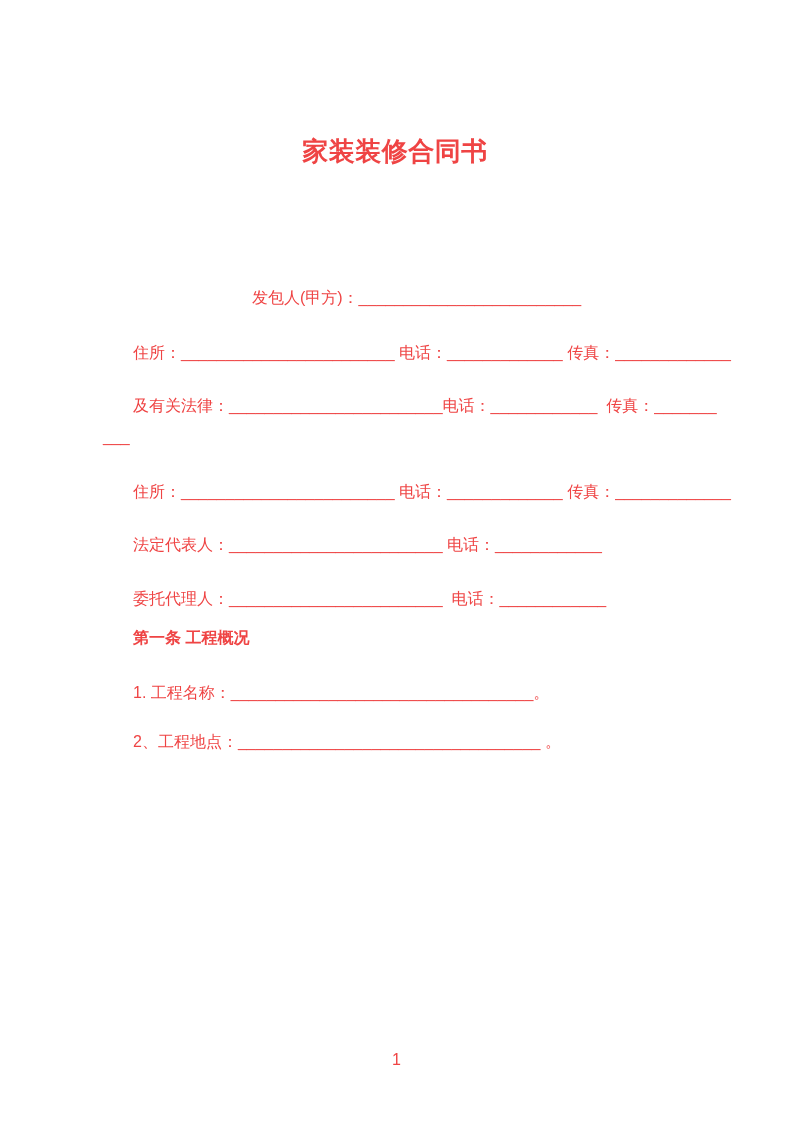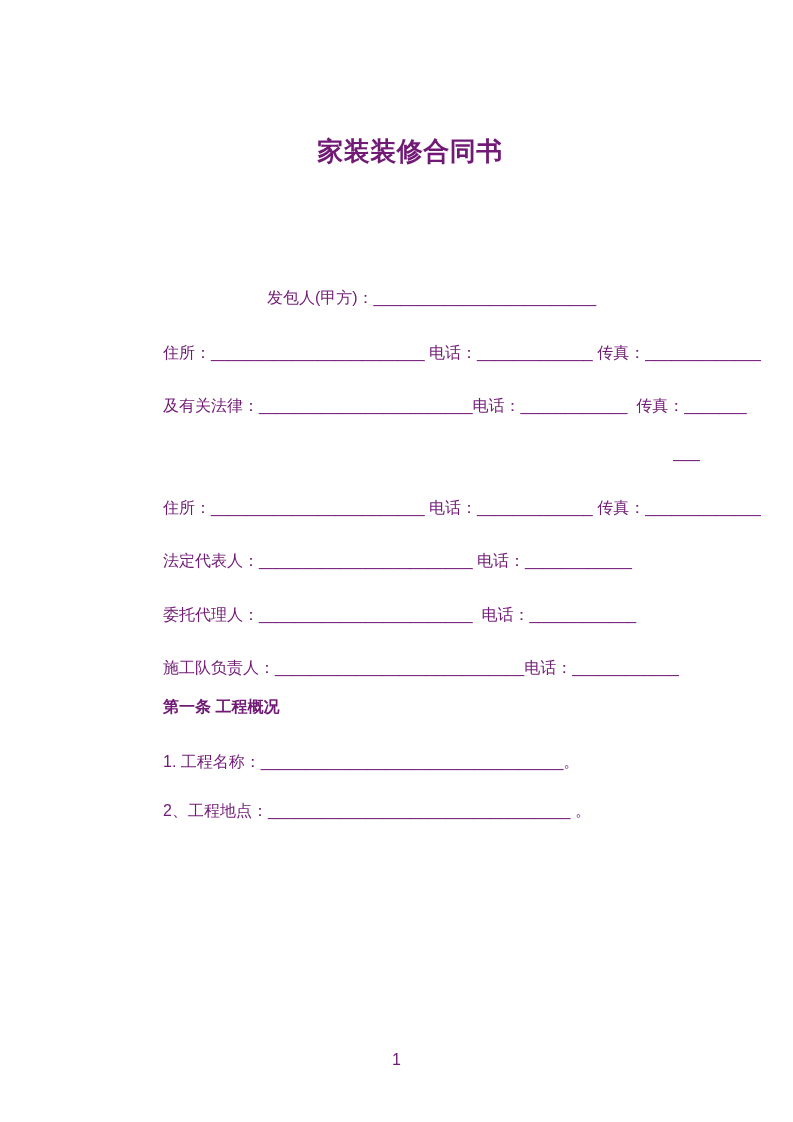--- a/index.html
+++ b/index.html
@@ -7,44 +7,44 @@
     padding: 0;
     background: #ffffff;
   }
   .page {
     position: relative;
     width: 793px;
     height: 1122px;
     margin: 0 auto;
     background: #ffffff;
     box-sizing: border-box;
-    padding: 0 93px 0 120px;
+    padding: 0 93px 0 90px;
     overflow: hidden;
     font-family: "Liberation Sans", sans-serif;
-    color: #701a75;
+    color: #ef4444;
     font-size: 16px;
   }
   .doc-title {
     margin: 134px 0 0 0;
     font-size: 26px;
     font-weight: bold;
     line-height: 34px;
     text-align: center;
     letter-spacing: 0.5px;
     white-space: pre;
   }
   .field-line {
     line-height: 31px;
     text-indent: 43px;
     white-space: pre;
   }
   .f-party-a   { margin-top: 114px; text-align: center; }
   .f-addr-a    { margin-top: 24px; }
   .f-agent-1   { margin-top: 22px; }
-  .f-agent-2   { margin-top: 16px; text-indent: 13px; text-align: right; }
+  .f-agent-2   { margin-top: 0; text-indent: 13px; }
   .f-party-b   { margin-top: 20px; }
   .f-addr-b    { margin-top: 24px; }
   .f-legal     { margin-top: 22px; }
   .f-designer  { margin-top: 23px; }
   .f-foreman   { margin-top: 22px; }
   .preamble {
     margin-top: 19px;
     line-height: 31.5px;
     text-indent: 38px;
     text-align: justify;
@@ -88,21 +88,20 @@
 
   <div class="field-line f-agent-2">___</div>
 
 
   <div class="field-line f-addr-b">住所：________________________ 电话：_____________ 传真：_____________</div>
 
   <div class="field-line f-legal">法定代表人：________________________ 电话：____________</div>
 
   <div class="field-line f-designer">委托代理人：________________________  电话：____________</div>
 
-  <div class="field-line f-foreman">施工队负责人：____________________________电话：____________</div>
 
 
   <div class="article-heading">第一条 工程概况</div>
 
   <div class="item-line item-1">1. 工程名称：__________________________________。</div>
 
   <div class="item-line item-2">2、工程地点：__________________________________ 。</div>
 
   <div class="page-number">1</div>
 

